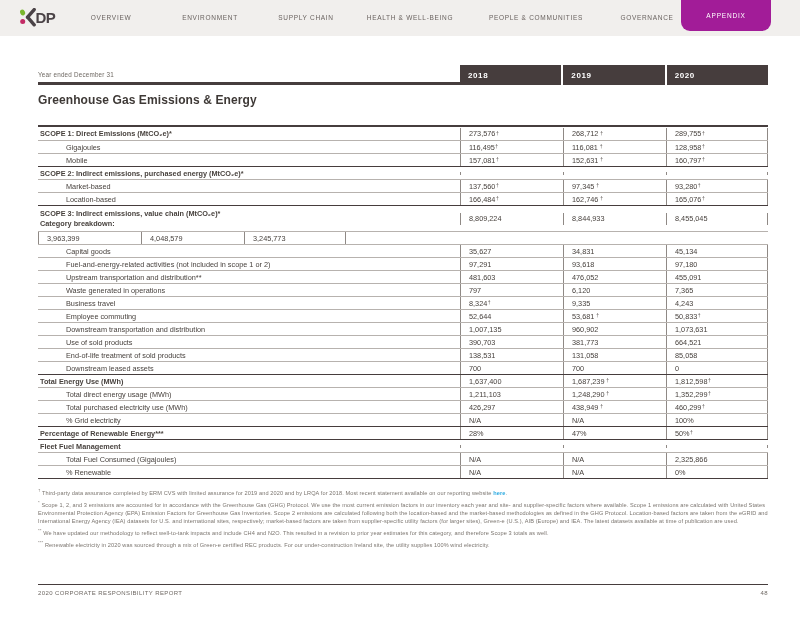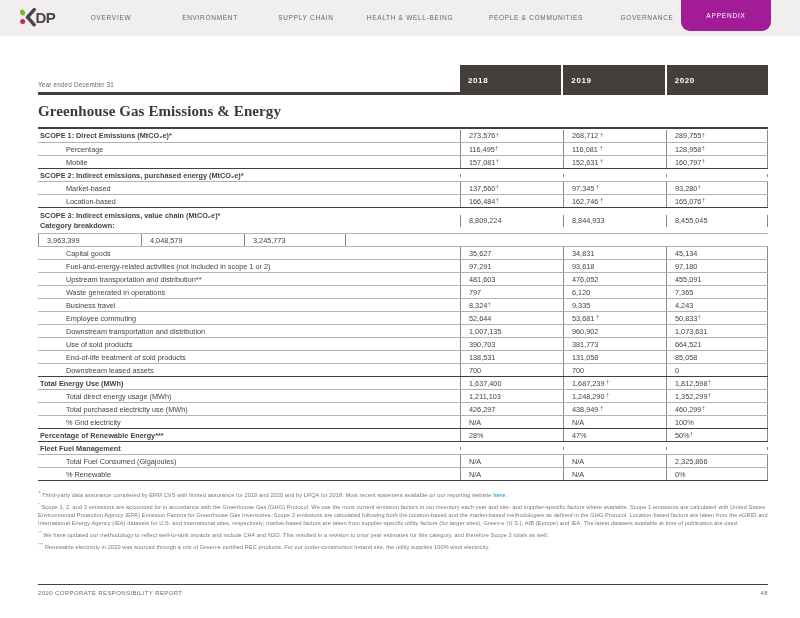--- a/index.html
+++ b/index.html
@@ -17,23 +17,23 @@
   .tab-appendix{position:absolute; left:681px; top:0; width:90px; height:31px;
     background:var(--accent); color:#fff; font-size:6.5px; letter-spacing:0.8px;
     border-radius:0 0 9px 9px; display:flex; align-items:center; justify-content:center; cursor:pointer;}
   
   .content{position:absolute; left:38px; right:32px; top:36px;}
   .period-row{display:flex; margin-top:29px;}
   .period-label{width:422px; font-size:6.3px; color:var(--muted); display:flex;
     align-items:flex-end; padding-bottom:4px; border-bottom:3px solid var(--dark); letter-spacing:0.2px;}
   .year-bar{flex:1; display:flex; gap:2px;}
   .year-cell{flex:1; background:var(--dark); color:#fff; font-size:8px; font-weight:bold;
-    letter-spacing:0.6px; display:flex; align-items:center; padding-left:8px; height:30px;}
-  .page-title{font-size:15px; font-weight:bold; color:#3e3936; margin-top:8px;
-    padding-bottom:7px; border-bottom:2px solid var(--dark); letter-spacing:0.1px;font-family:Liberation Serif, serif;}
+    letter-spacing:0.6px; display:flex; align-items:center; padding-left:8px; height:20px;}
+  .page-title{font-size:12px; font-weight:bold; color:#3e3936; margin-top:8px;
+    padding-bottom:18px; border-bottom:2px solid var(--dark); letter-spacing:0.1px;}
   
   .etable{border-bottom:1.6px solid var(--dark);}
   .trow{display:flex; align-items:center; min-height:13px; border-top:1px solid var(--rowline);}
   .trow:first-child{border-top:none;}
   .trow.section{border-top:1.6px solid var(--dark);}
   .trow.section:first-child{border-top:none;}
   .trow.tall{min-height:26px;}
   .tlabel{flex:1; padding:1.5px 4px 1.5px 2px; display:flex; flex-direction:column;
     justify-content:center; font-size:7.3px; color:var(--text);}
   .tlabel.indent{padding-left:28px;}
@@ -91,21 +91,21 @@
   <div class="page-title">Greenhouse Gas Emissions &amp; Energy</div>
 
   <div class="etable" id="etable">
       <div class="trow section bold">
         <div class="tlabel plain">SCOPE 1: Direct Emissions (MtCO₂e)*</div>
         <div class="tcell c0"><span>273,576</span><sup class="mark">†</sup></div>
         <div class="tcell c1"><span>268,712</span><sup class="mark"> †</sup></div>
         <div class="tcell c2"><span>289,755</span><sup class="mark">†</sup></div>
       </div>
       <div class="trow">
-        <div class="tlabel indent plain">Percentage</div>
+        <div class="tlabel indent plain">Gigajoules</div>
         <div class="tcell c0"><span>116,495</span><sup class="mark">†</sup></div>
         <div class="tcell c1"><span>116,081</span><sup class="mark"> †</sup></div>
         <div class="tcell c2"><span>128,958</span><sup class="mark">†</sup></div>
       </div>
       <div class="trow">
         <div class="tlabel indent plain">Mobile</div>
         <div class="tcell c0"><span>157,081</span><sup class="mark">†</sup></div>
         <div class="tcell c1"><span>152,631</span><sup class="mark"> †</sup></div>
         <div class="tcell c2"><span>160,797</span><sup class="mark">†</sup></div>
       </div>

